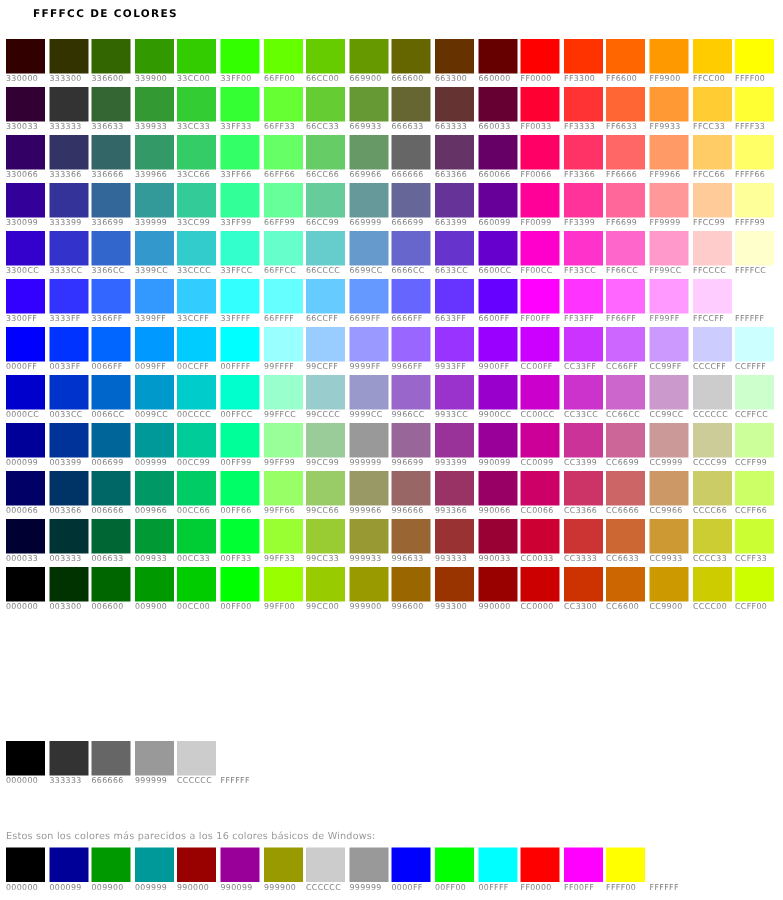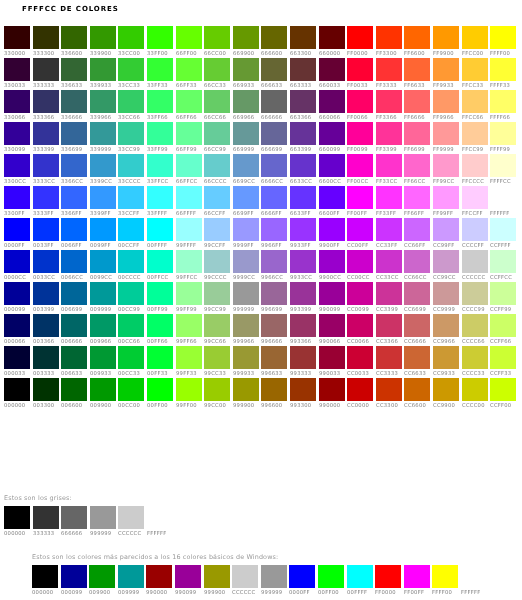--- a/index.html
+++ b/index.html
@@ -982,21 +982,20 @@
           <div class="code">CCCC00</div>
         </div>
         <div class="swatch-cell">
           <div class="swatch" title="#CCFF00" style="background: rgb(204, 255, 0);"></div>
           <div class="code">CCFF00</div>
         </div>
       </div>
     </div>
 
   <div class="section" id="grays-section" style="top: 494px;">
-    <div class="caption">Estos son los grises:</div>
     <div class="small-row" id="grays-row">
         <div class="small-cell">
           <div class="small-swatch" title="#000000" style="background: rgb(0, 0, 0);"></div>
           <div class="code">000000</div>
         </div>
         <div class="small-cell">
           <div class="small-swatch" title="#333333" style="background: rgb(51, 51, 51);"></div>
           <div class="code">333333</div>
         </div>
         <div class="small-cell">
@@ -1011,21 +1010,21 @@
           <div class="small-swatch" title="#CCCCCC" style="background: rgb(204, 204, 204);"></div>
           <div class="code">CCCCCC</div>
         </div>
         <div class="small-cell">
           <div class="small-swatch" title="#FFFFFF" style="background: rgb(255, 255, 255);"></div>
           <div class="code">FFFFFF</div>
         </div>
       </div>
   </div>
 
-  <div class="section" id="windows-section" style="top: 553px; margin-left: 28px;">
+  <div class="section" id="windows-section" style="top: 553px;">
     <div class="caption">Estos son los colores más parecidos a los 16 colores básicos de Windows:</div>
     <div class="small-row" id="windows-row">
         <div class="small-cell">
           <div class="small-swatch" title="#000000" style="background: rgb(0, 0, 0);"></div>
           <div class="code">000000</div>
         </div>
         <div class="small-cell">
           <div class="small-swatch" title="#000099" style="background: rgb(0, 0, 153);"></div>
           <div class="code">000099</div>
         </div>

